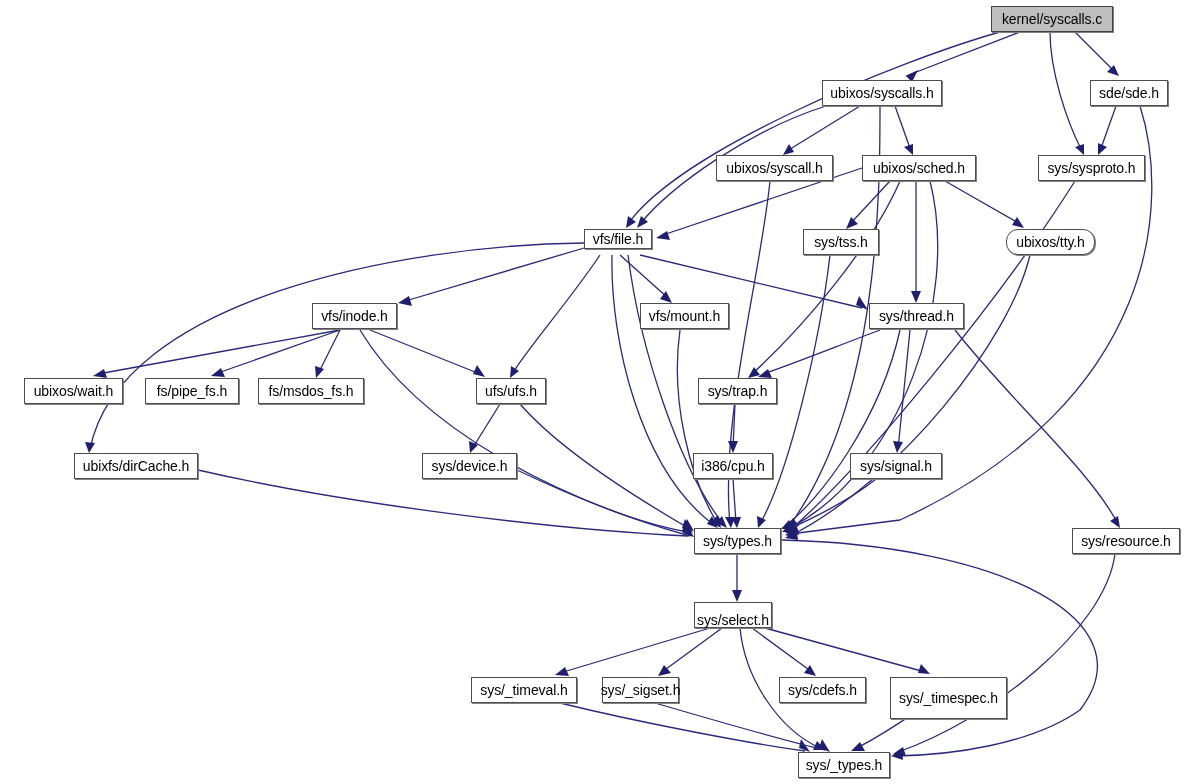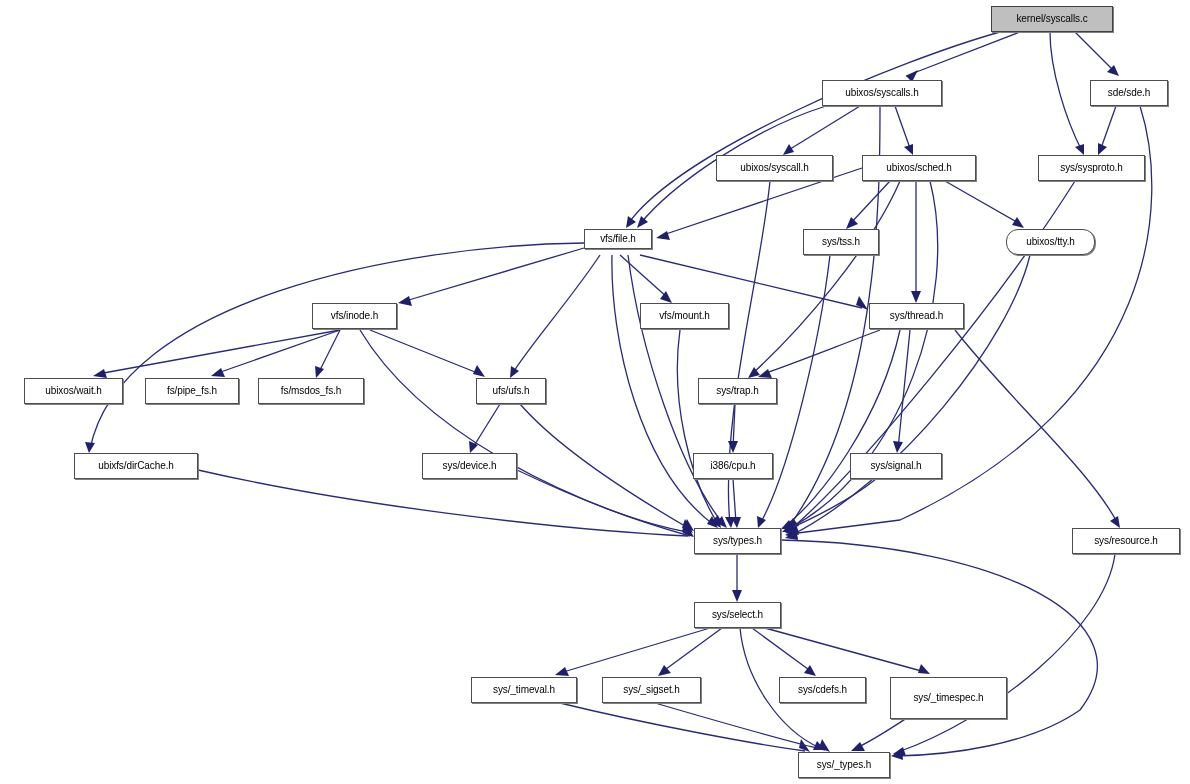--- a/index.html
+++ b/index.html
@@ -33,21 +33,21 @@
   .arrowhead {
     fill: #1f1f6e;
     stroke: none;
   }
   .node-box {
     position: absolute;
     box-sizing: border-box;
     border: 1px solid #4d4d4d;
     background: #ffffff;
     color: #000000;
-    font-size: 10px;
+    font-size: 14px;
     line-height: 1;
     display: flex;
     align-items: center;
     justify-content: center;
     white-space: nowrap;
     box-shadow: 1px 1px 0 0 #808080;
     letter-spacing: -0.1px;
   }
   .node-box.root {
     background: #bfbfbf;
@@ -233,27 +233,27 @@
       </div>
       <div class="node-box" style="left: 850px; top: 453px; width: 92px; height: 26px;">
         <span>sys/signal.h</span>
       </div>
       <div class="node-box" style="left: 694px; top: 528px; width: 87px; height: 26px;">
         <span>sys/types.h</span>
       </div>
       <div class="node-box" style="left: 1072px; top: 528px; width: 108px; height: 26px;">
         <span>sys/resource.h</span>
       </div>
-      <div class="node-box" style="left: 694px; top: 602px; width: 87px; height: 26px;">
+      <div class="node-box" style="left: 694px; top: 602px; width: 78px; height: 26px; align-items: flex-end;">
         <span>sys/select.h</span>
       </div>
       <div class="node-box" style="left: 471px; top: 677px; width: 106px; height: 26px;">
         <span>sys/_timeval.h</span>
       </div>
-      <div class="node-box" style="left: 602px; top: 677px; width: 99px; height: 26px;">
+      <div class="node-box" style="left: 602px; top: 677px; width: 77px; height: 26px;">
         <span>sys/_sigset.h</span>
       </div>
       <div class="node-box" style="left: 779px; top: 677px; width: 87px; height: 26px;">
         <span>sys/cdefs.h</span>
       </div>
       <div class="node-box" style="left: 890px; top: 677px; width: 117px; height: 42px;">
         <span>sys/_timespec.h</span>
       </div>
       <div class="node-box" style="left: 798px; top: 752px; width: 92px; height: 26px;">
         <span>sys/_types.h</span>

